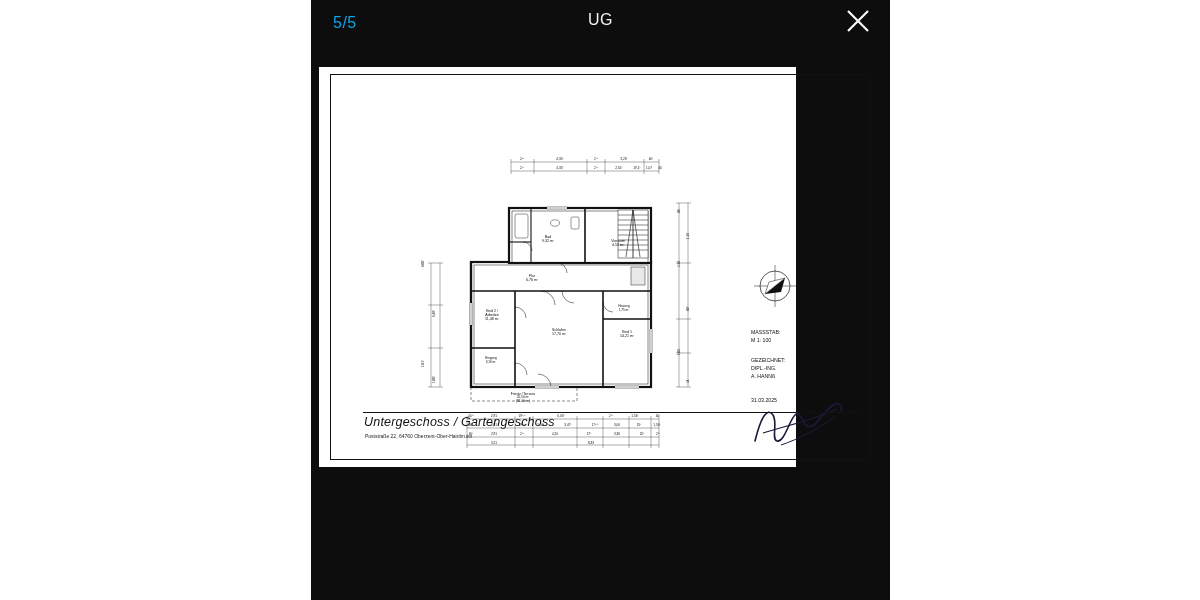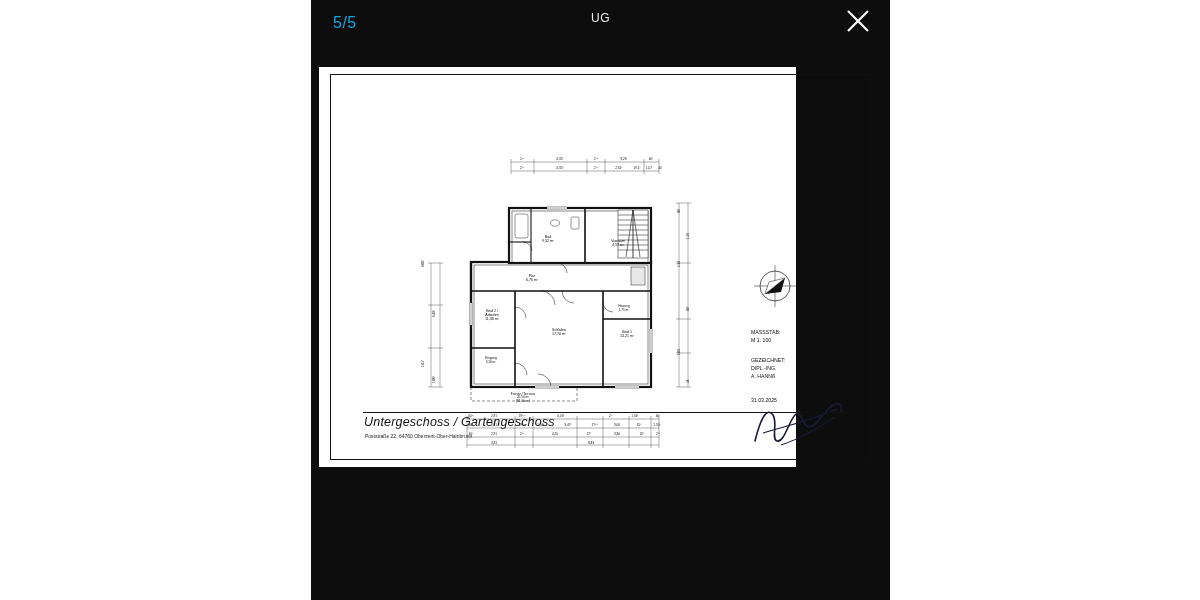--- a/index.html
+++ b/index.html
@@ -33,21 +33,21 @@
     font-size: 16px;
     color: #0ea5e9;
     letter-spacing: 0.5px;
   }
   #doctitle {
     position: absolute;
     left: 0;
     top: 11px;
     width: 579px;
     text-align: center;
-    font-size: 12px;
+    font-size: 16px;
     color: #f2f2f2;
     letter-spacing: 0.5px;
   }
   #closebtn {
     position: absolute;
     right: 17px;
     top: 6px;
     width: 30px;
     height: 30px;
     cursor: pointer;

